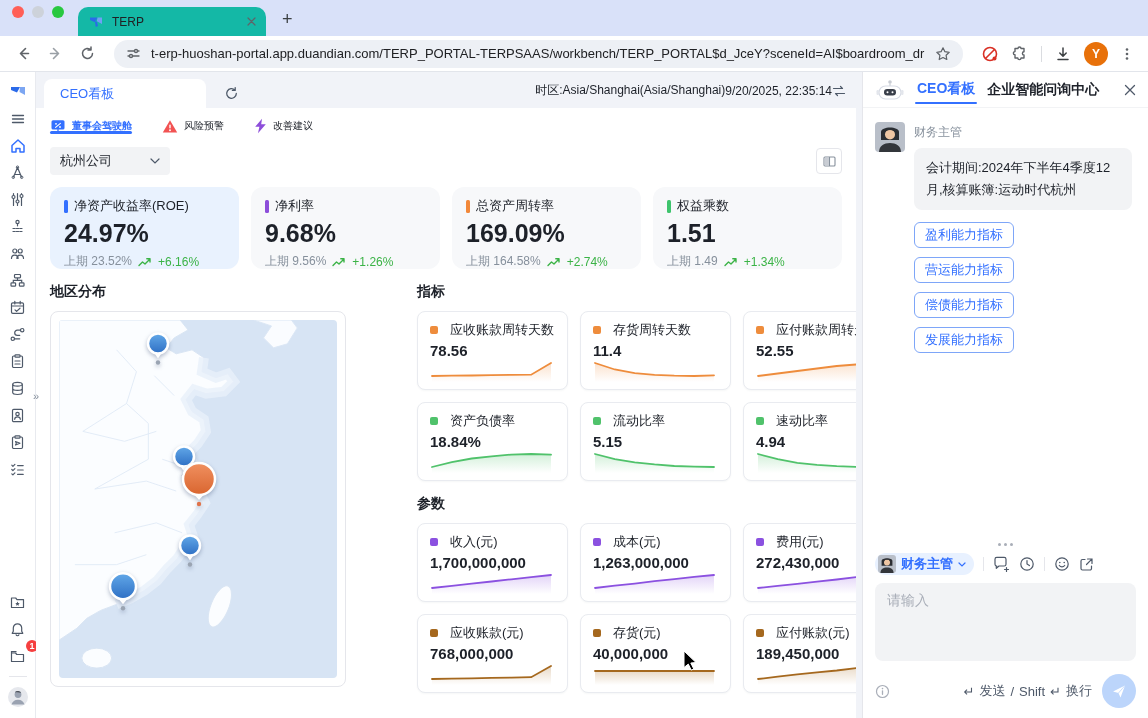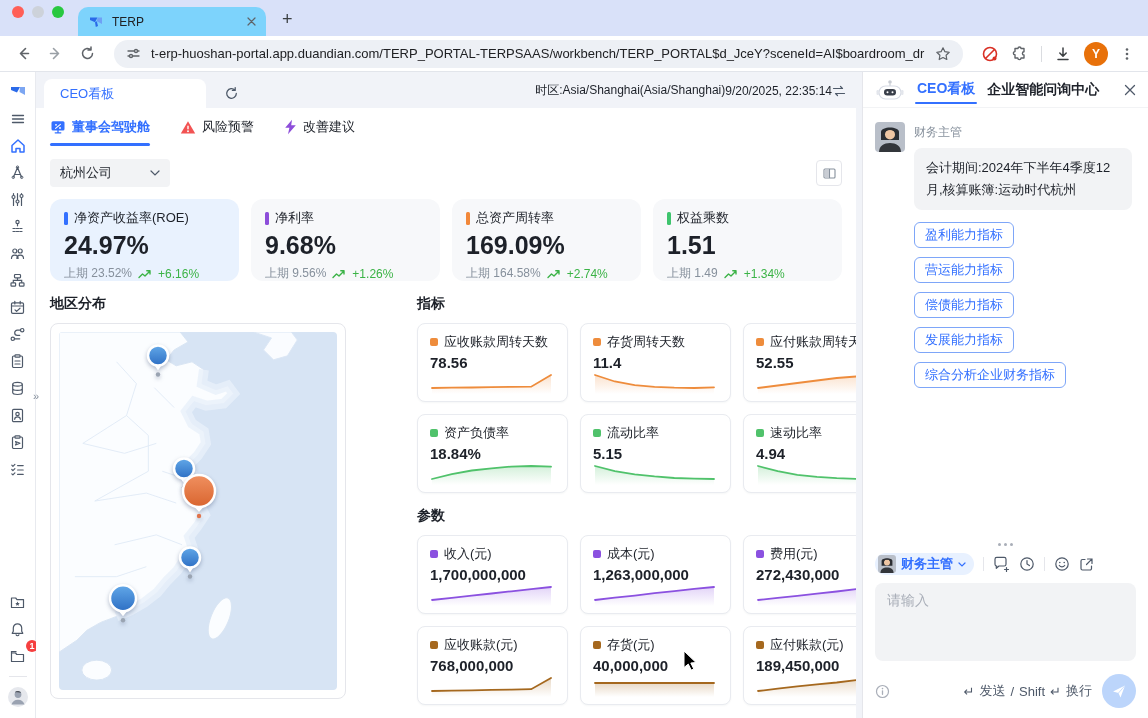--- a/index.html
+++ b/index.html
@@ -6,21 +6,21 @@
   html,body{width:1148px;height:718px;overflow:hidden}
   body{font-family:"Liberation Sans",sans-serif;background:#fff;color:#1D2129}
   .screen{position:relative;width:1148px;height:718px;overflow:hidden}
   svg{display:block}
 
   
   .tabstrip{height:36px;background:#D9E1F9;display:flex;align-items:flex-end;padding-left:12px}
   .lights{display:flex;gap:8px;margin:0 14px 12px 0;align-self:center}
   .light{width:12px;height:12px;border-radius:50%}
   .light.r{background:#FF5F57}.light.y{background:#CDD2DA}.light.g{background:#28C840}
-  .btab{width:188px;height:29px;background:#7dd3fc;border-radius:10px 10px 0 0;display:flex;align-items:center;padding:0 10px;gap:8px}
+  .btab{width:188px;height:29px;background:#14b8a6;border-radius:10px 10px 0 0;display:flex;align-items:center;padding:0 10px;gap:8px}
   .btab-title{font-size:12px;color:#202124;flex:1}
   .newtab{font-size:18px;color:#3c4043;margin:0 0 6px 16px}
   .toolbar{height:36px;background:#fff;display:flex;align-items:center;padding:0 10px;border-bottom:1px solid #E2E5EB;gap:6px}
   .navic{width:26px;height:26px;display:flex;align-items:center;justify-content:center}
   .urlbar{flex:1;height:28px;background:#EDF0F5;border-radius:14px;display:flex;align-items:center;padding:0 12px;gap:10px;margin:0 8px;min-width:0}
   .url-text{font-size:13px;color:#202124;flex:1;white-space:nowrap;overflow:hidden}
   .extrow{display:flex;align-items:center;gap:12px;padding:0 4px}
   .tb-div{width:1px;height:16px;background:#DADCE0}
   .avatar-y{width:24px;height:24px;border-radius:50%;background:#E8710A;color:#fff;font-size:12px;font-weight:bold;display:flex;align-items:center;justify-content:center}
 
@@ -34,21 +34,21 @@
   .expander{position:absolute;left:33px;top:390px;color:#86909C;font-size:11px;z-index:6}
 
   
   .main{flex:1;background:#F1F3F8;display:flex;flex-direction:column;min-width:0}
   .page-header{height:36px;display:flex;align-items:flex-end;padding-left:8px;position:relative;flex-shrink:0}
   .page-tab{height:29px;width:162px;background:#fff;border-radius:8px 8px 0 0;color:#3370FF;font-size:13px;display:flex;align-items:center;padding-left:16px}
   .refresh-btn{margin:0 0 7px 18px;display:flex}
   .tz{position:absolute;right:16px;bottom:9px;font-size:12px;color:#1D2129;display:flex;align-items:center}
   .panel{flex:1;background:#fff;margin-right:6px;padding:10px 14px 0;position:relative;overflow:hidden}
   .subtabs{display:flex;gap:30px}
-  .subtab{display:flex;align-items:center;gap:6px;font-size:13px;color:#1D2129;position:relative;padding-bottom:10px}
+  .subtab{display:flex;align-items:center;gap:6px;font-size:10px;color:#1D2129;position:relative;}
   .subtab.active{color:#3370FF;font-weight:bold}
   .subtab.active::after{content:"";position:absolute;bottom:0;left:0;right:0;height:3px;background:#3370FF;border-radius:2px}
   .filters{display:flex;gap:10px;margin:13px 0 12px;align-items:center}
   .select{height:28px;background:#F2F3F5;border-radius:4px;display:flex;align-items:center;padding:0 10px;font-size:13px;color:#1D2129;gap:22px}
   .select .chev{margin-left:auto}
   .layout-btn{margin-left:auto;width:26px;height:26px;border:1px solid #E5E6EB;border-radius:4px;display:flex;align-items:center;justify-content:center;background:#fff}
 
   .kpis{display:flex;gap:12px}
   .kpi{flex:1;background:#F7F8FA;border-radius:12px;padding:10px 14px;height:82px}
   .kpi.active{background:#E9F2FE}
@@ -62,21 +62,21 @@
   .leftcol{width:347px;flex-shrink:0}
   .sec-title{font-size:14px;font-weight:bold;margin-bottom:10px}
   .map-card{width:296px;height:376px;border:1px solid #E5E6EB;border-radius:8px;background:#fff;padding:8px}
   .map-inner{position:relative;width:100%;height:100%;border-radius:4px;overflow:hidden}
   .map-inner > svg{position:absolute;inset:0}
   .pin{position:absolute;transform:translate(-50%,-38%);filter:drop-shadow(0 2px 2px rgba(50,70,110,.35))}
 
   .rightcol{flex:1;min-width:0}
   .mgrid{display:grid;grid-template-columns:repeat(3,1fr);gap:12px;margin-bottom:14px}
   .mcard{background:#fff;border:1px solid #E9EBF0;border-radius:8px;padding:9px 12px 8px;height:79px;box-shadow:0 1px 2px rgba(30,40,60,.04)}
-  .mhead{display:flex;align-items:center;gap:6px;font-size:13px}
+  .mhead{display:flex;align-items:center;gap:12px;font-size:13px}
   .sq{width:8px;height:8px;border-radius:2px;flex-shrink:0}
   .mval{font-size:15px;font-weight:bold;margin:3px 0 1px}
   .spark{height:23px;width:100%}
 
   
   .chat{width:286px;background:#fff;border-left:1px solid #E5E6EB;display:flex;flex-direction:column;flex-shrink:0}
   .chat-header{display:flex;align-items:center;gap:10px;padding:6px 12px;border-bottom:1px solid #F2F3F5;height:36px}
   .chat-tab{color:#3370FF;font-size:14px;font-weight:bold;position:relative;padding:4px 2px 6px}
   .chat-tab::after{content:"";position:absolute;left:0;right:0;bottom:0;height:2px;background:#3370FF;border-radius:1px}
   .chat-title{font-size:14px;font-weight:bold;color:#1D2129}
@@ -803,21 +803,20 @@
           <div>
             <div class="msg-name">财务主管</div>
             <div class="bubble">会计期间:2024年下半年4季度12月,核算账簿:运动时代杭州</div>
           </div>
         </div>
         <div class="qa">
           <button class="qa-btn">盈利能力指标</button>
           <button class="qa-btn">营运能力指标</button>
           <button class="qa-btn">偿债能力指标</button>
           <button class="qa-btn">发展能力指标</button>
-          <button class="qa-btn">综合分析企业财务指标</button>
         </div>
       </div>
 
       <div class="composer">
         <div class="handle">
             <i></i>
             <i></i>
             <i></i>
           </div>
         <div class="comp-toolbar">

